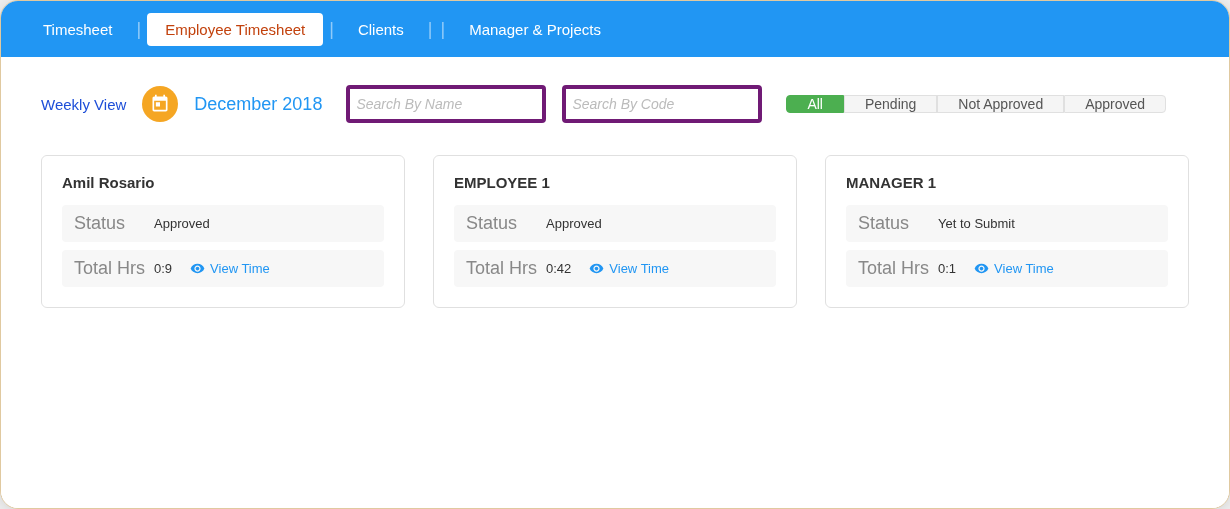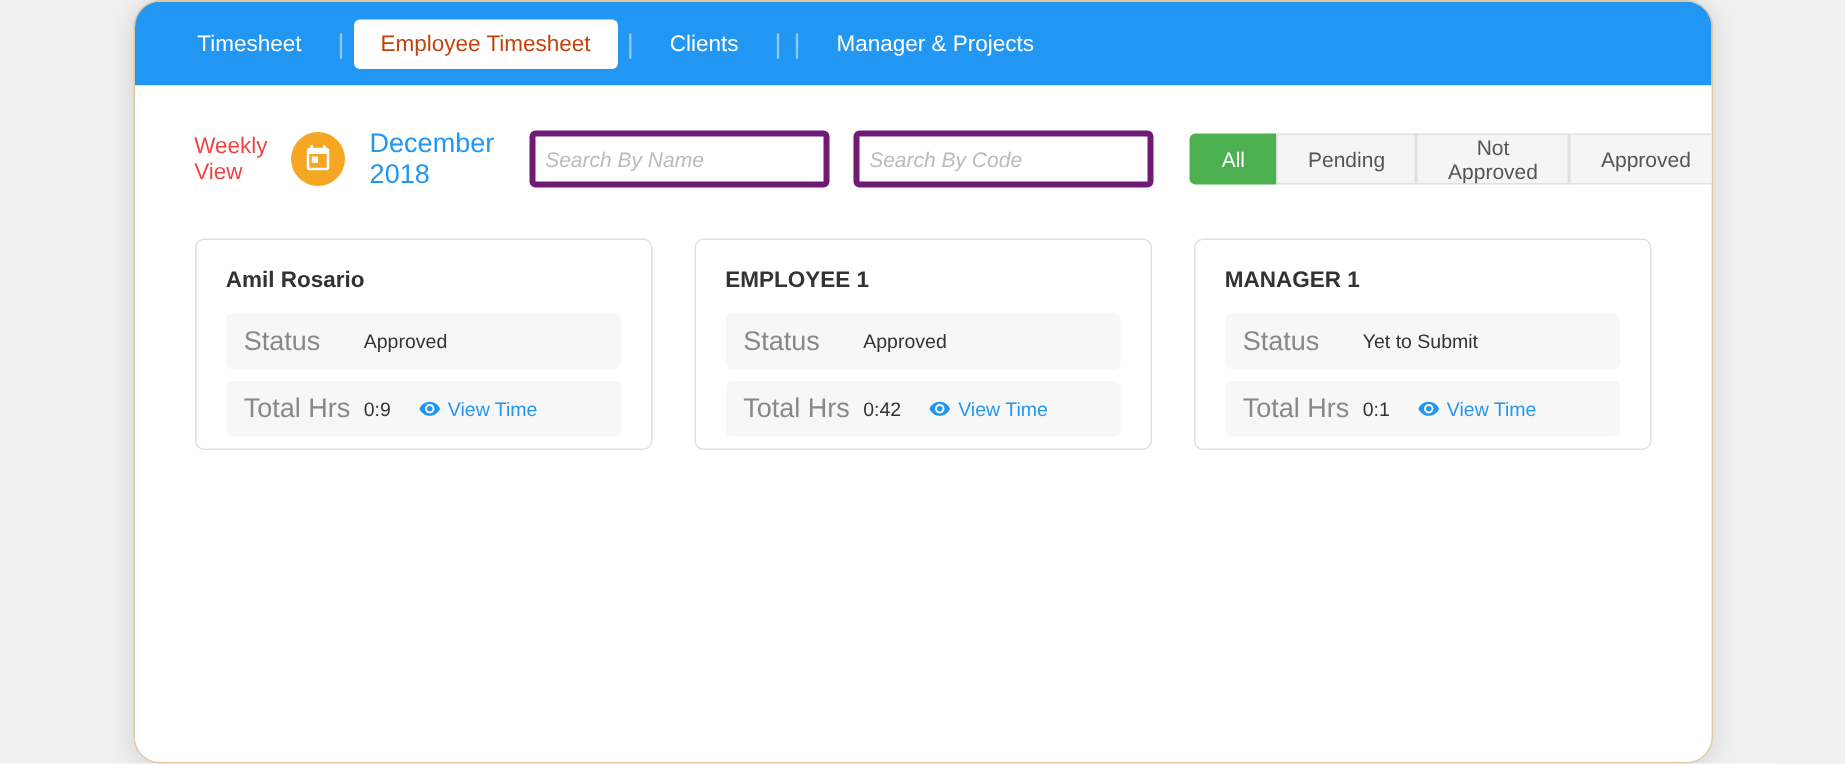--- a/index.html
+++ b/index.html
@@ -5,21 +5,21 @@
     * { box-sizing: border-box; margin: 0; padding: 0; }
     body {
       background: #f0f0f0;
       font-family: 'Segoe UI', Arial, sans-serif;
       display: flex;
       justify-content: center;
       align-items: center;
       min-height: 100vh;
     }
     .app-container {
-      width: 1053px;
+      width: 1230px;
       height: 509px;
       background: #fff;
       border-radius: 18px;
       overflow: hidden;
       box-shadow: 0 2px 16px rgba(0,0,0,0.13);
       display: flex;
       flex-direction: column;
       border: 1.5px solid #e0c9a0;
     }
     
@@ -59,21 +59,21 @@
     }
     
     .filter-bar {
       display: flex;
       align-items: center;
       gap: 16px;
       margin-bottom: 32px;
     }
     .weekly-view-label {
       font-size: 15px;
-      color: #ef4444;
+      color: #1d4ed8;
       font-weight: 400;
     }
     .calendar-icon-btn {
       width: 36px;
       height: 36px;
       background: #f5a623;
       border-radius: 50%;
       display: flex;
       align-items: center;
       justify-content: center;
@@ -126,21 +126,21 @@
     }
     
     .cards-container {
       display: flex;
       gap: 28px;
     }
     .employee-card {
       flex: 1;
       border: 1px solid #e0e0e0;
       border-radius: 6px;
-      padding: 18px 20px 0 20px;
+      padding: 18px 20px 12px 20px;
       background: #fff;
       min-width: 0;
     }
     .card-name {
       font-size: 15px;
       font-weight: 600;
       color: #333;
       margin-bottom: 14px;
     }
     .card-row {

